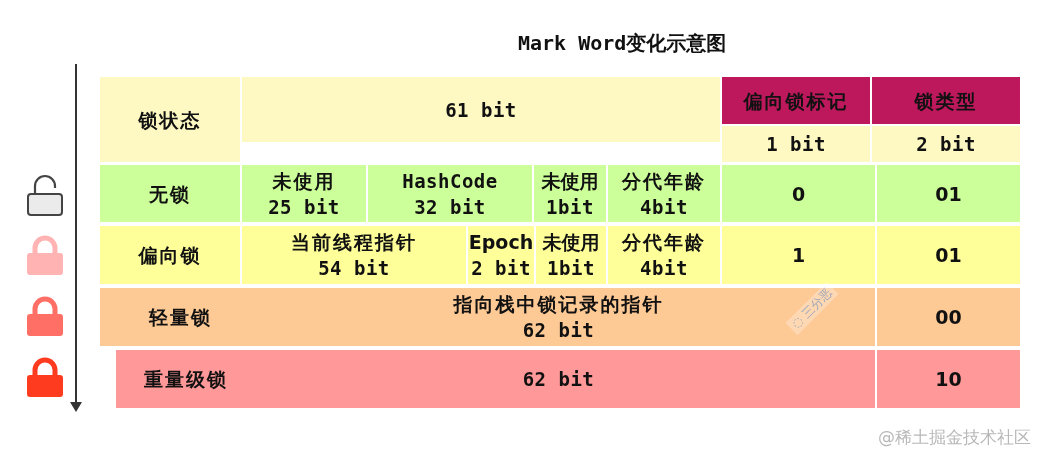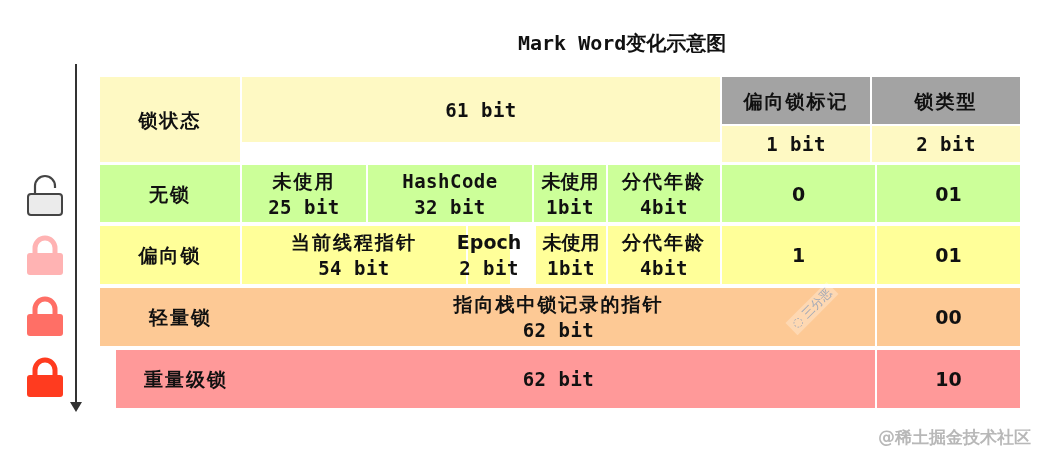--- a/index.html
+++ b/index.html
@@ -11,33 +11,33 @@
     padding-left: 150px; padding-right: 0;
   }
   .title span { position: absolute; left: 486px; top: 0; white-space: nowrap; margin-left: 32px; }
   .cell {
     position: absolute; display: flex; flex-direction: column; align-items: center; justify-content: center;
     text-align: center; font-weight: bold; font-size: 19px; line-height: 26px; white-space: nowrap;
   }
   .cell .mono { font-family: "DejaVu Sans Mono", "Liberation Mono", monospace; letter-spacing: 0.5px; }
   .cell .cn { font-family: "DejaVu Serif", "Liberation Serif", serif; letter-spacing: 2px; }
   .hdr-gray { background: #fef9c3; }
-  .hdr-cream { background: #a3a3a3; align-items: center; }
+  .hdr-cream { background: #be185d; align-items: center; }
   .g { background: #ccff99; }
   .y { background: #ffff99; }
   .o { background: #fdc995; }
   .r { background: #ff9999; }
   .axis-line { position: absolute; left: 75px; top: 64px; width: 2px; height: 340px; background: #333; }
   .axis-head { position: absolute; left: 70px; top: 402px; width: 0; height: 0;
     border-left: 6px solid transparent; border-right: 6px solid transparent; border-top: 10px solid #333; }
   .lock { position: absolute; left: 25px; width: 40px; height: 44px; }
   .watermark-tl { position: absolute; left: 783px; top: 300px; transform: rotate(-45deg);
     font-size: 12px; color: #8aa0c0; opacity: .8; background: rgba(255,255,255,.35); padding: 0 4px; }
   .watermark-br { position: absolute; left: 878px; top: 426px; font-size: 17px; color: #b8b8b8;
-    font-family: "DejaVu Sans", sans-serif; white-space: nowrap; font-weight: bold; }
+    font-family: "DejaVu Sans", sans-serif; white-space: nowrap; }
 </style>
 </head>
 <body>
 
 <div class="title">
     <span>Mark Word变化示意图</span>
   </div>
 
 <div class="axis-line"></div>
 <div class="axis-head"></div>
@@ -105,21 +105,21 @@
   <span>01</span>
 </div>
 
 <div class="cell y" style="left:100px;top:226px;width:140px;height:58px">
   <span class="cn">偏向锁</span>
 </div>
 <div class="cell y" style="left:242px;top:226px;width:224px;height:58px">
   <span class="cn">当前线程指针</span>
   <span class="mono">54 bit</span>
 </div>
-<div class="cell y" style="left:468px;top:226px;width:42px;height:58px">
+<div class="cell y" style="left:468px;top:226px;width:66px;height:58px">
   <span>Epoch</span>
   <span class="mono">2 bit</span>
 </div>
 <div class="cell y" style="left:536px;top:226px;width:70px;height:58px">
   <span class="cn" style="letter-spacing:0">未使用</span>
   <span class="mono">1bit</span>
 </div>
 <div class="cell y" style="left:608px;top:226px;width:112px;height:58px">
   <span class="cn">分代年龄</span>
   <span class="mono">4bit</span>

